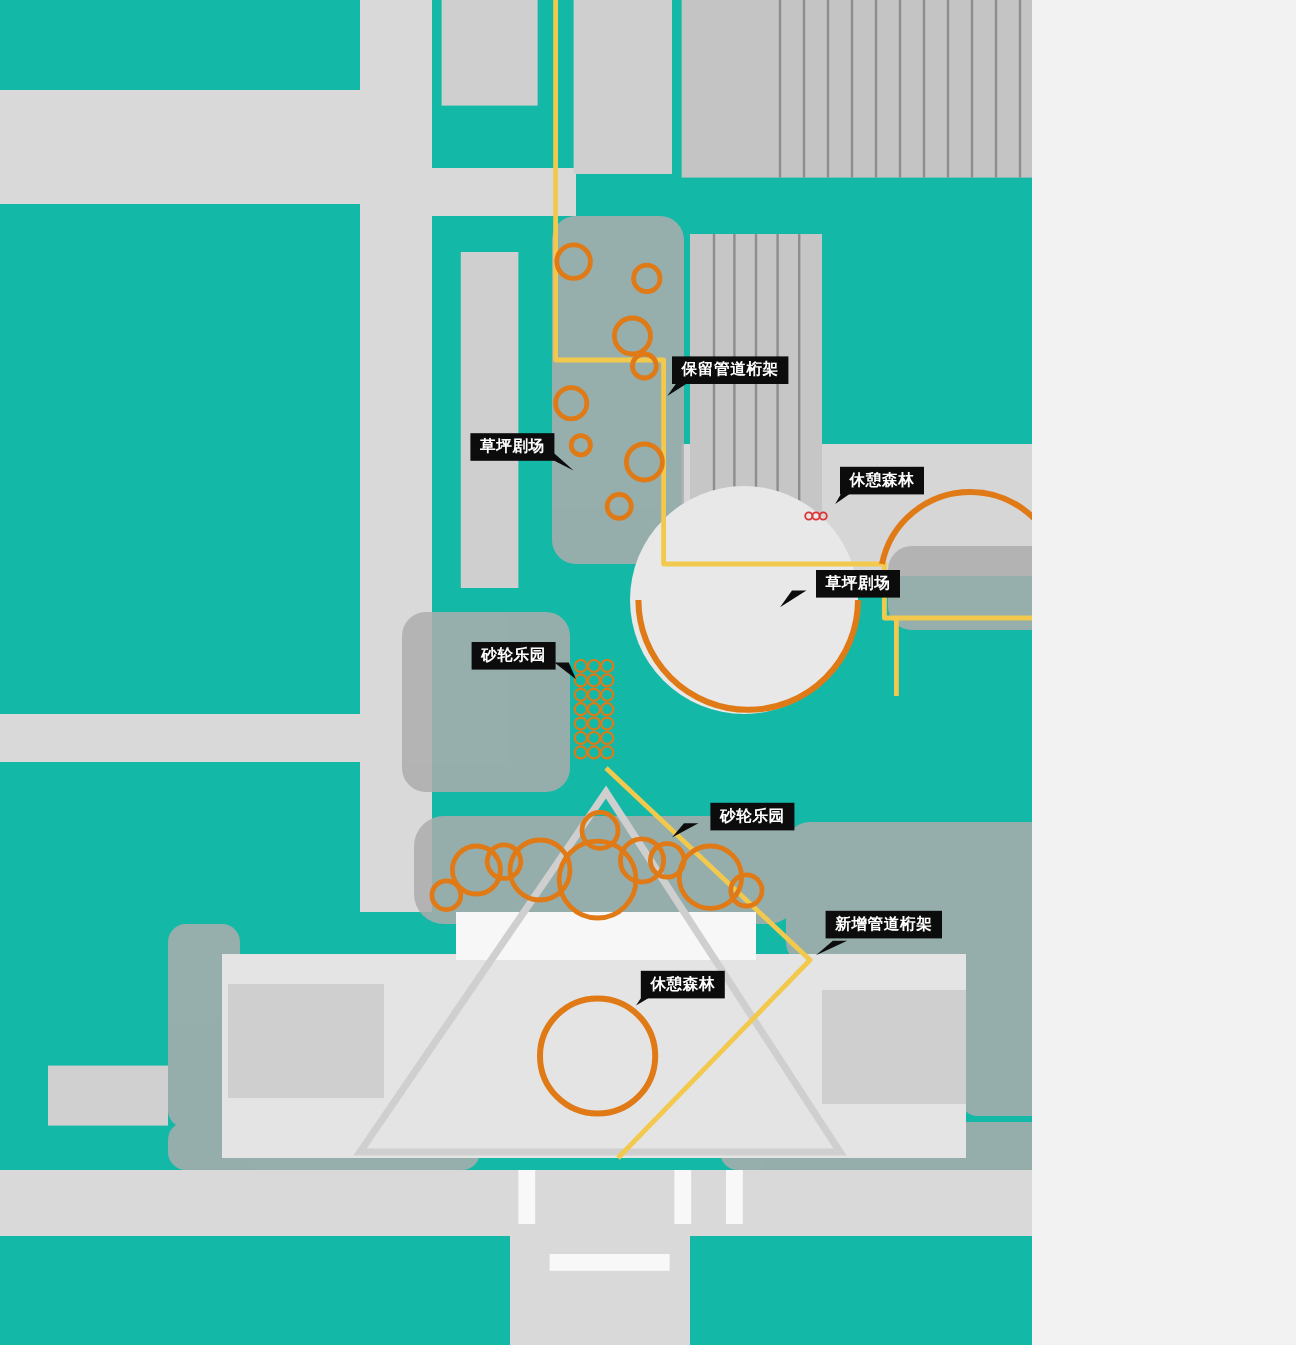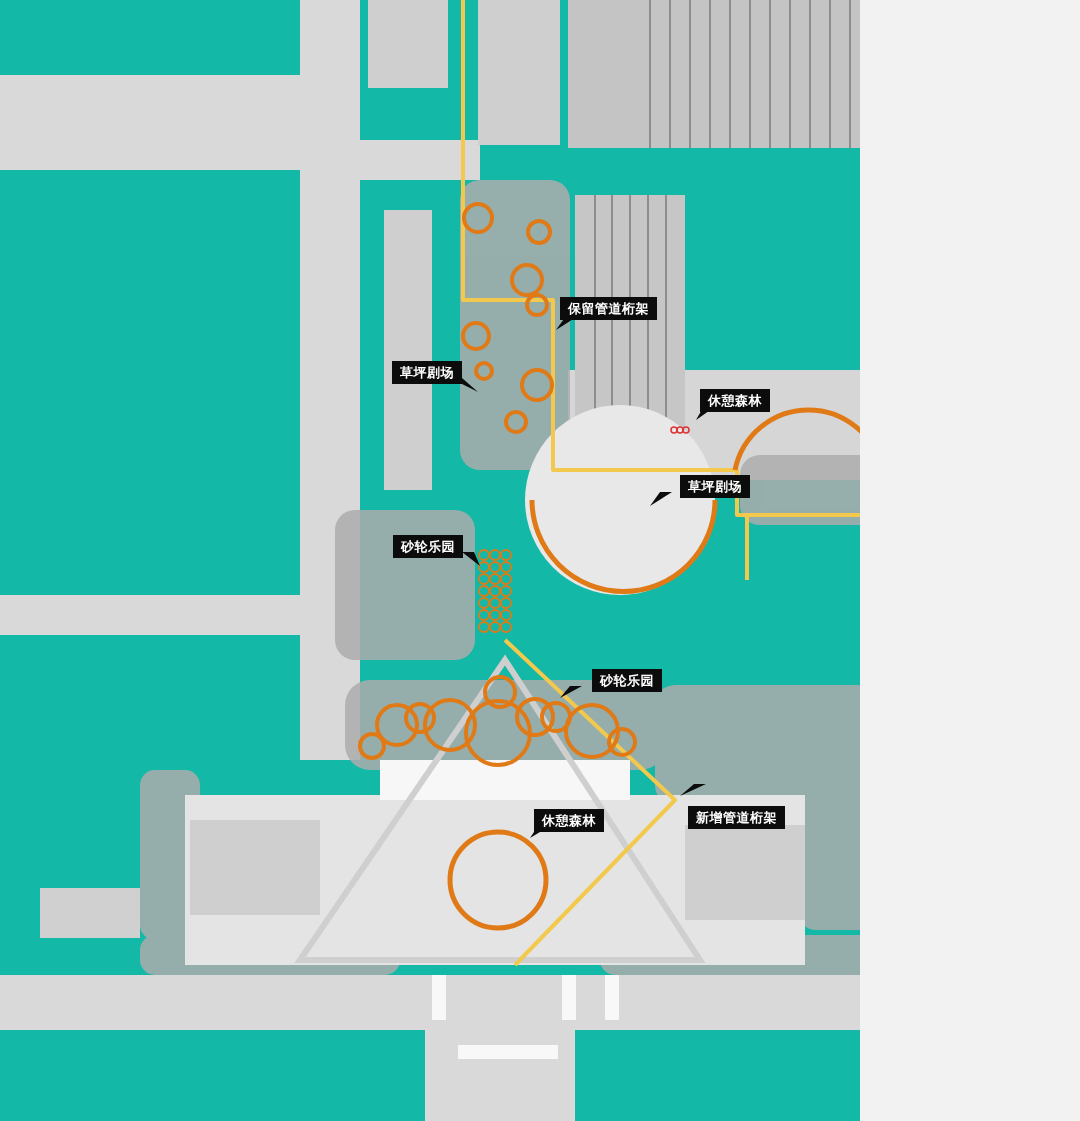--- a/index.html
+++ b/index.html
@@ -186,16 +186,16 @@
       <polygon points="538,826 550,826 530,838"></polygon>
     </g>
   </svg>
 
   <div class="label" style="left:560px;top:297px;">保留管道桁架</div>
   <div class="label" style="left:392px;top:361px;">草坪剧场</div>
   <div class="label" style="left:700px;top:389px;">休憩森林</div>
   <div class="label" style="left:656px;top:475px;margin-left:24px;">草坪剧场</div>
   <div class="label" style="left:393px;top:535px;">砂轮乐园</div>
   <div class="label" style="left:592px;top:669px;">砂轮乐园</div>
-  <div class="label" style="left:688px;top:806px;">新增管道桁架</div>
+  <div class="label" style="left:688px;top:759px;">新增管道桁架</div>
   <div class="label" style="left:534px;top:809px;">休憩森林</div>
 
 </div>
 
 </body></html>

